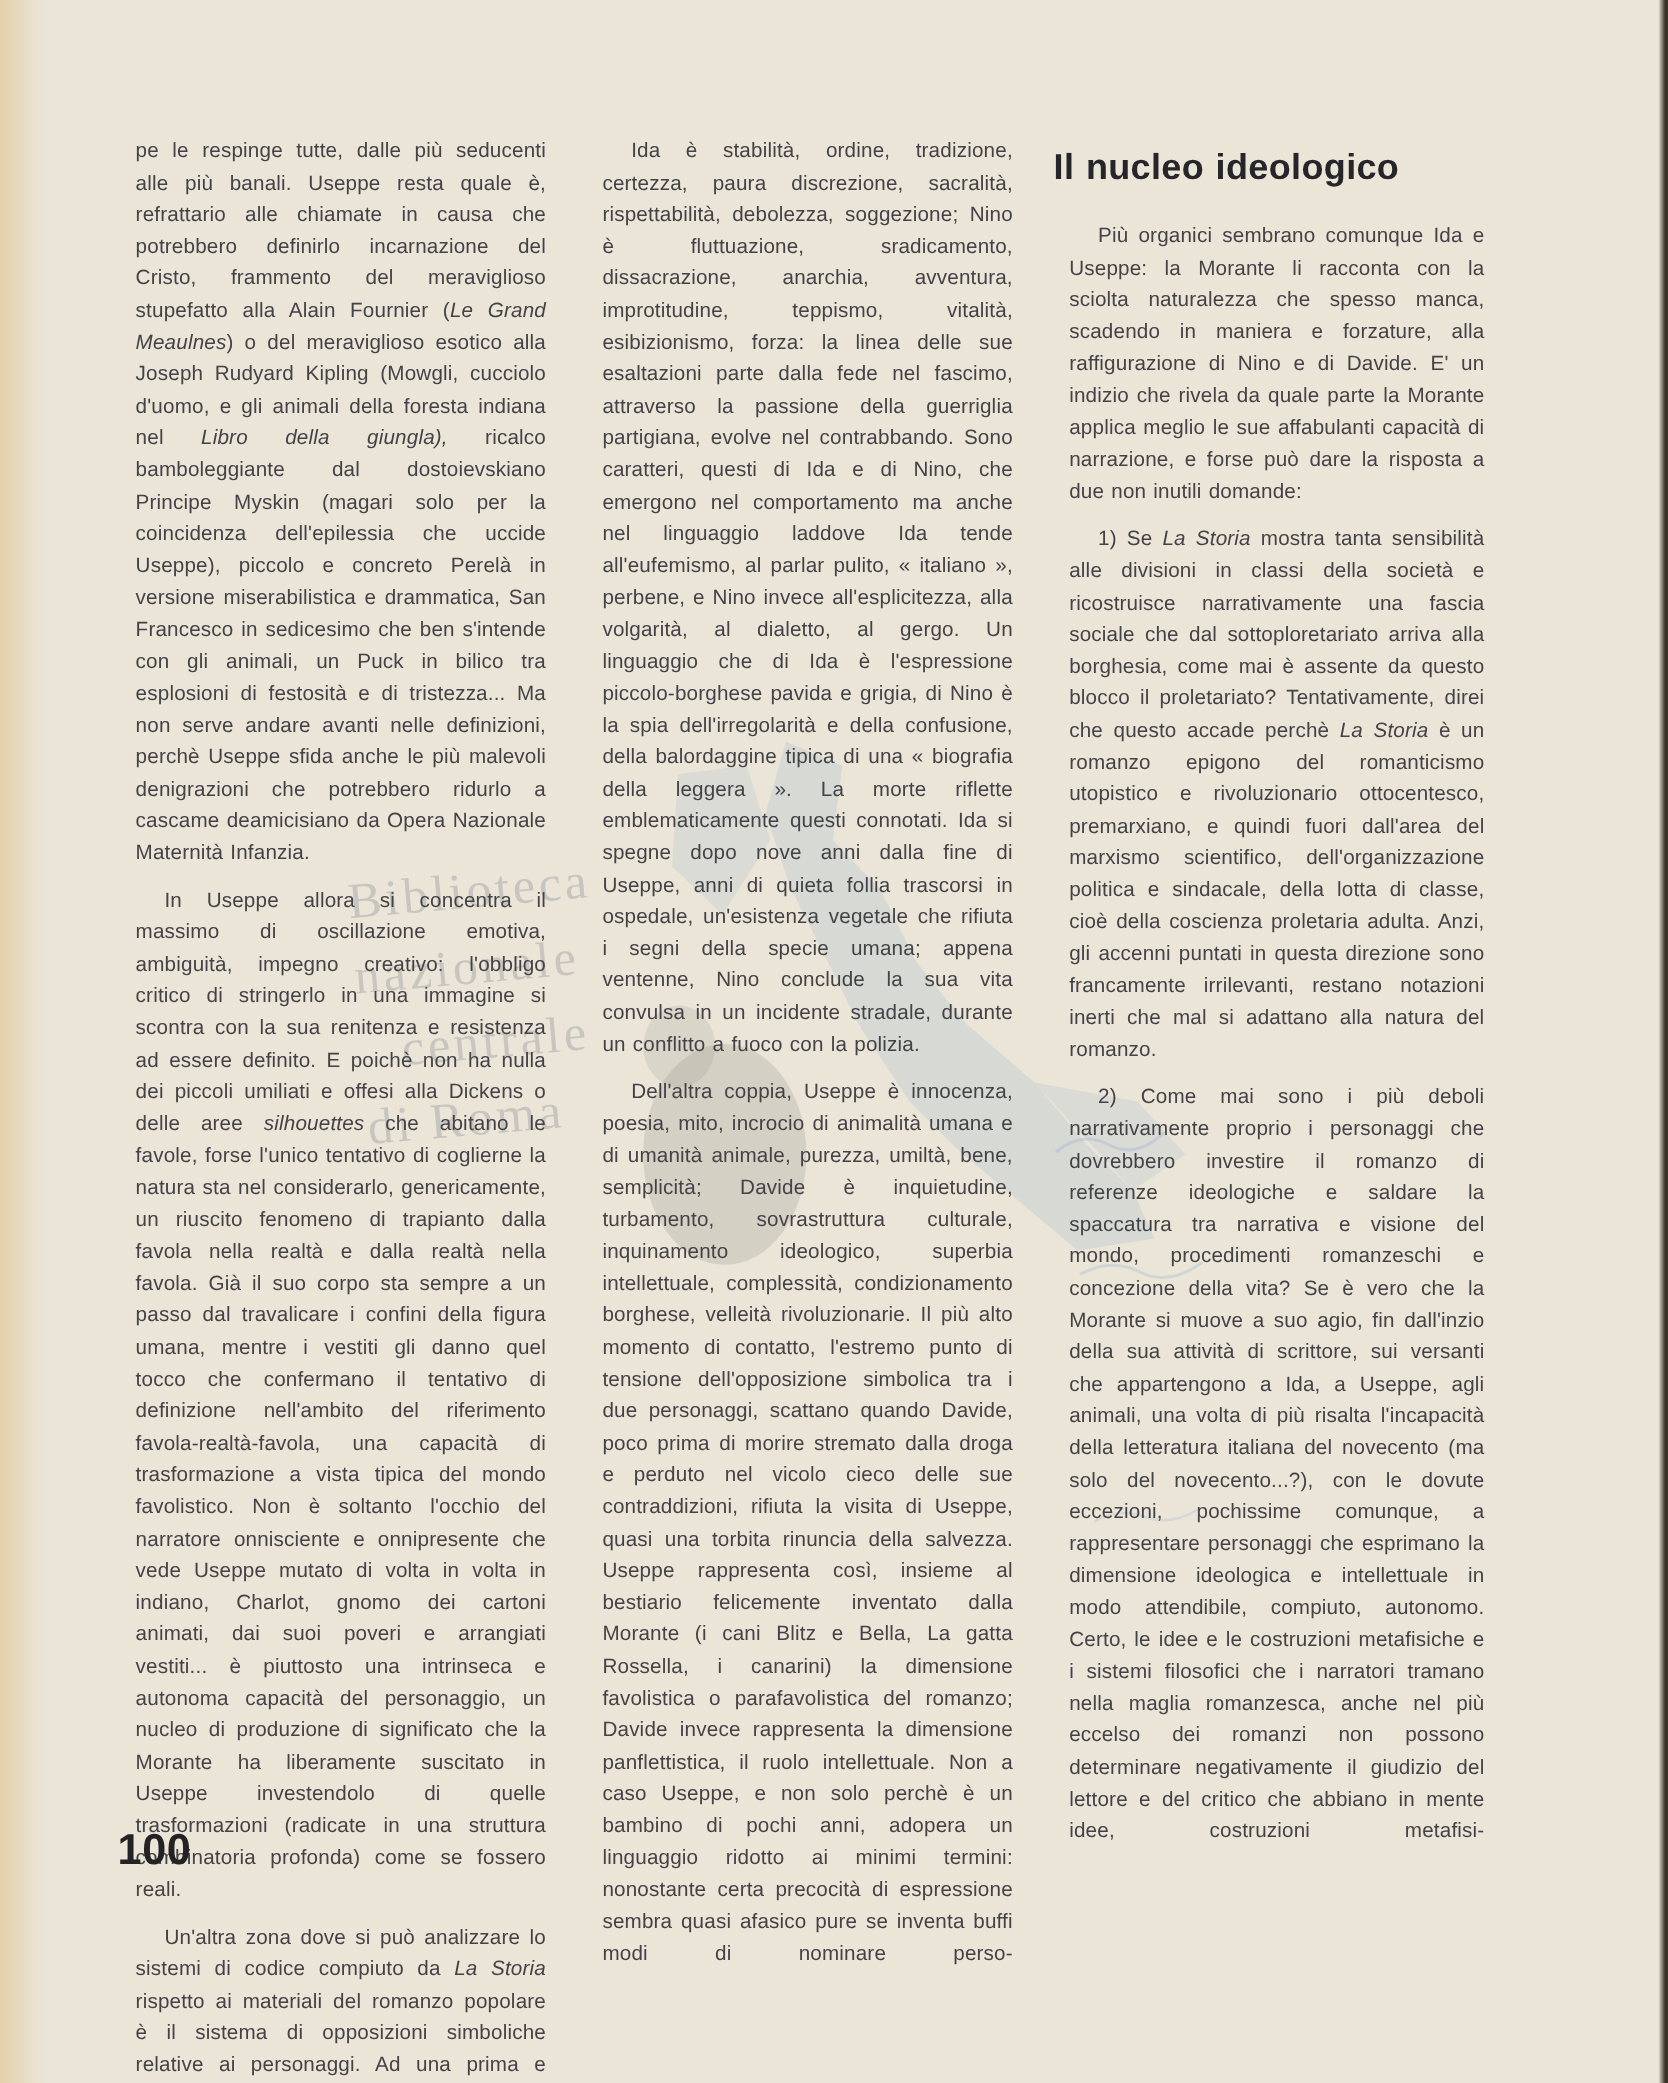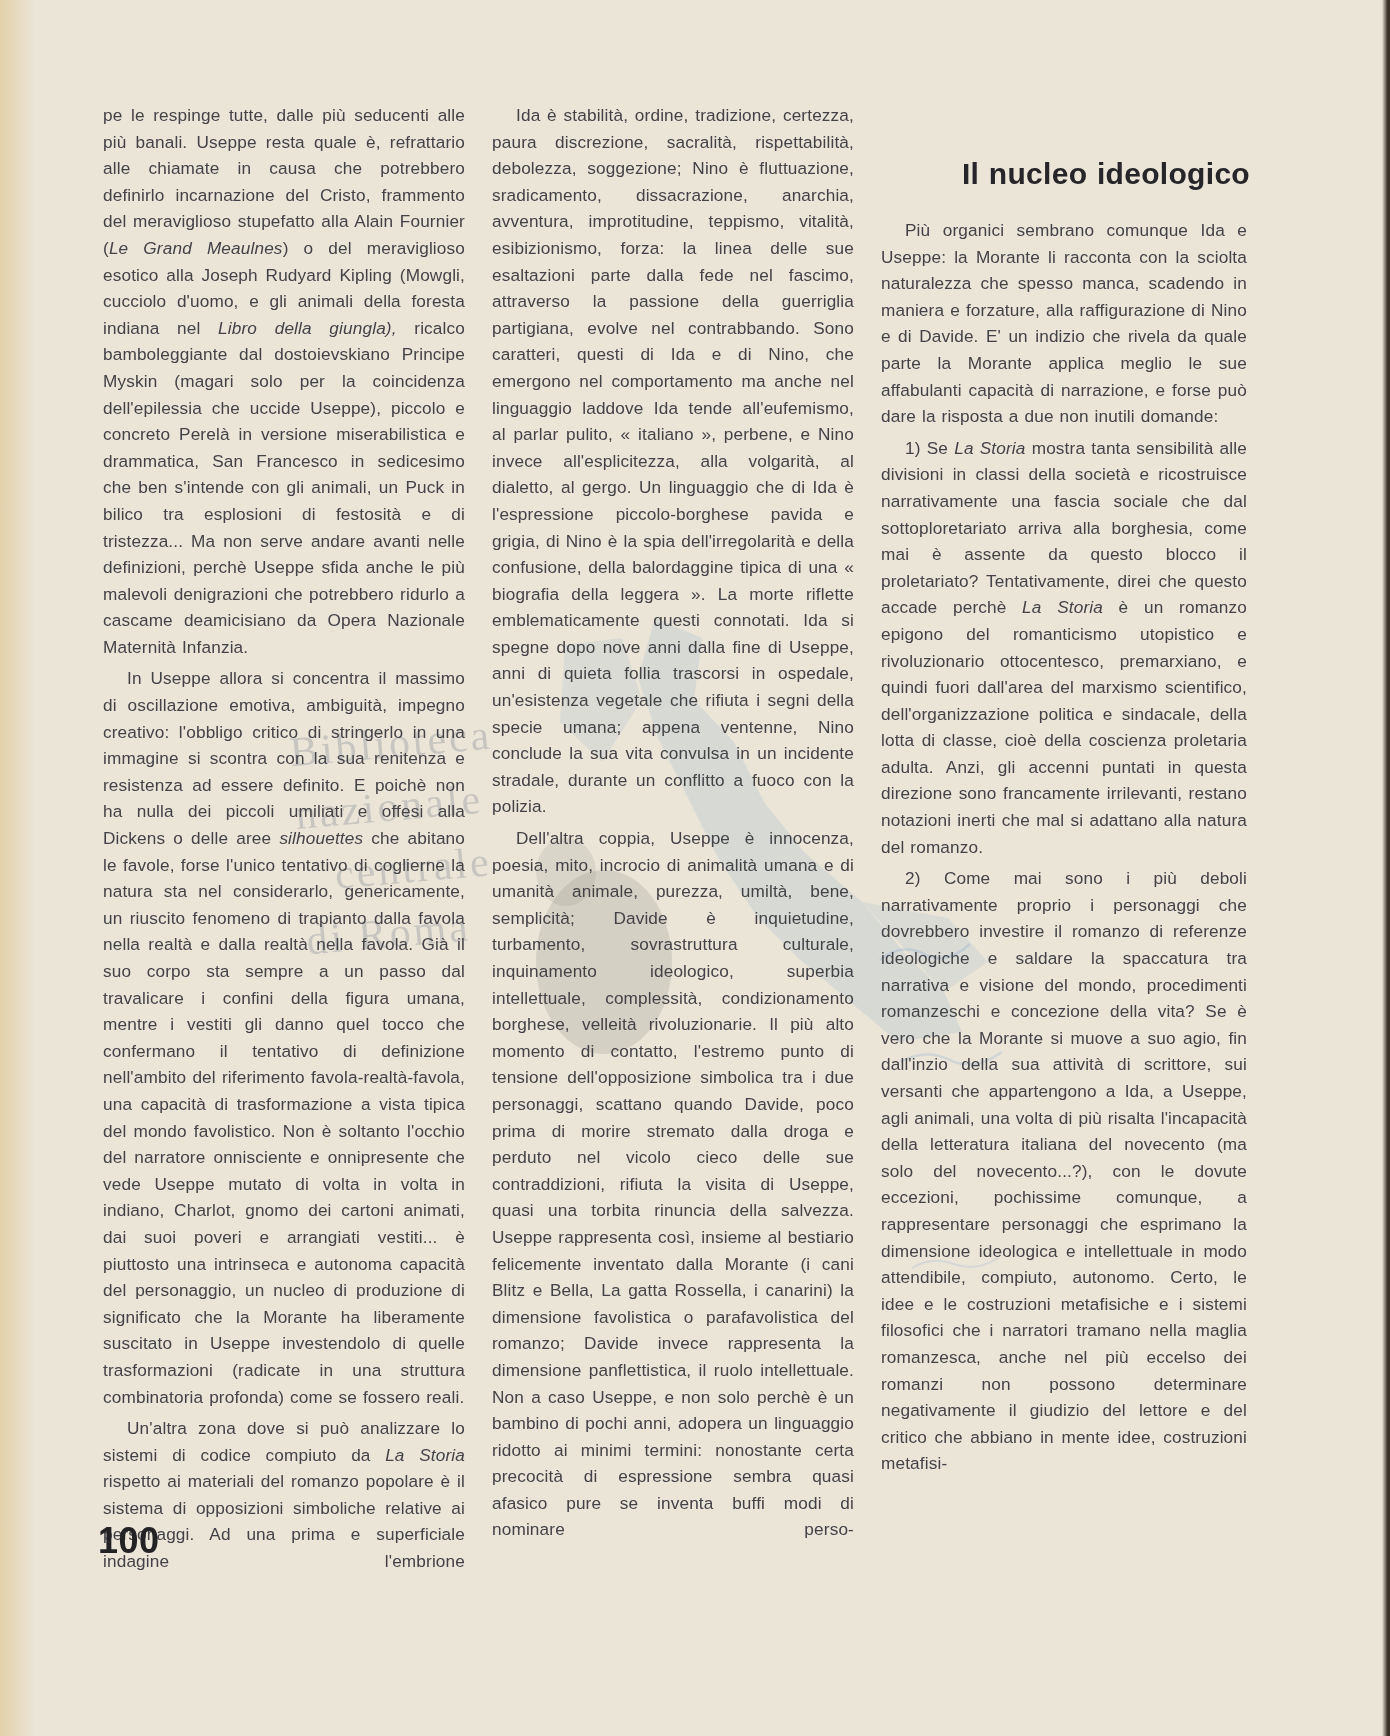--- a/index.html
+++ b/index.html
@@ -30,30 +30,30 @@
   .col{
     position:absolute;top:99px;width:368px;
     text-align:justify;
     font-size:17.2px;line-height:26.6px;
     letter-spacing:.15px;word-spacing:1px;
     color:var(--ink,#434247);
   }
   #col1{left:100px;}
   #col2{left:489px;}
   #col3{left:878px;width:372px;}
-  .col p{margin:3px;}
+  .col p{margin:13px;}
   .col p+p{margin-top:5px;}
   .col p.ind{text-indent:24px;}
   .col p.flush{text-align-last:justify;}
   .col .it{font-style:italic;}
   .col h2{
-    margin:58px 0 26px 0;
+    margin:24px 0 26px 0;
     font-size:30px;line-height:34px;font-weight:bold;
     letter-spacing:.3px;color:var(--heading_ink,#26262a);
-    text-align:right;
+    text-align:left;
   }
   #page-number{
     position:absolute;left:98px;top:1520px;
     font-size:36px;font-weight:bold;letter-spacing:.5px;
     color:var(--number_ink,#232326);
   }
 </style>
 </head>
 <body>
 

